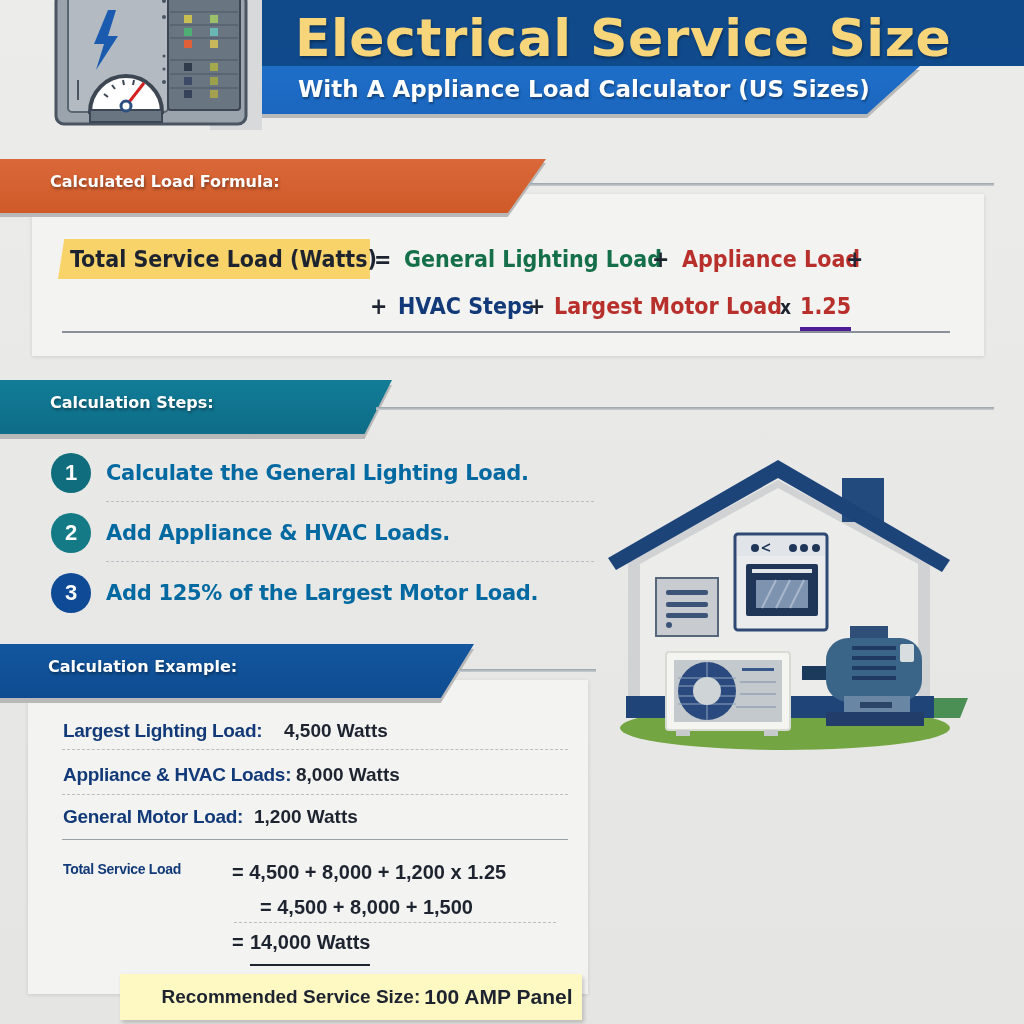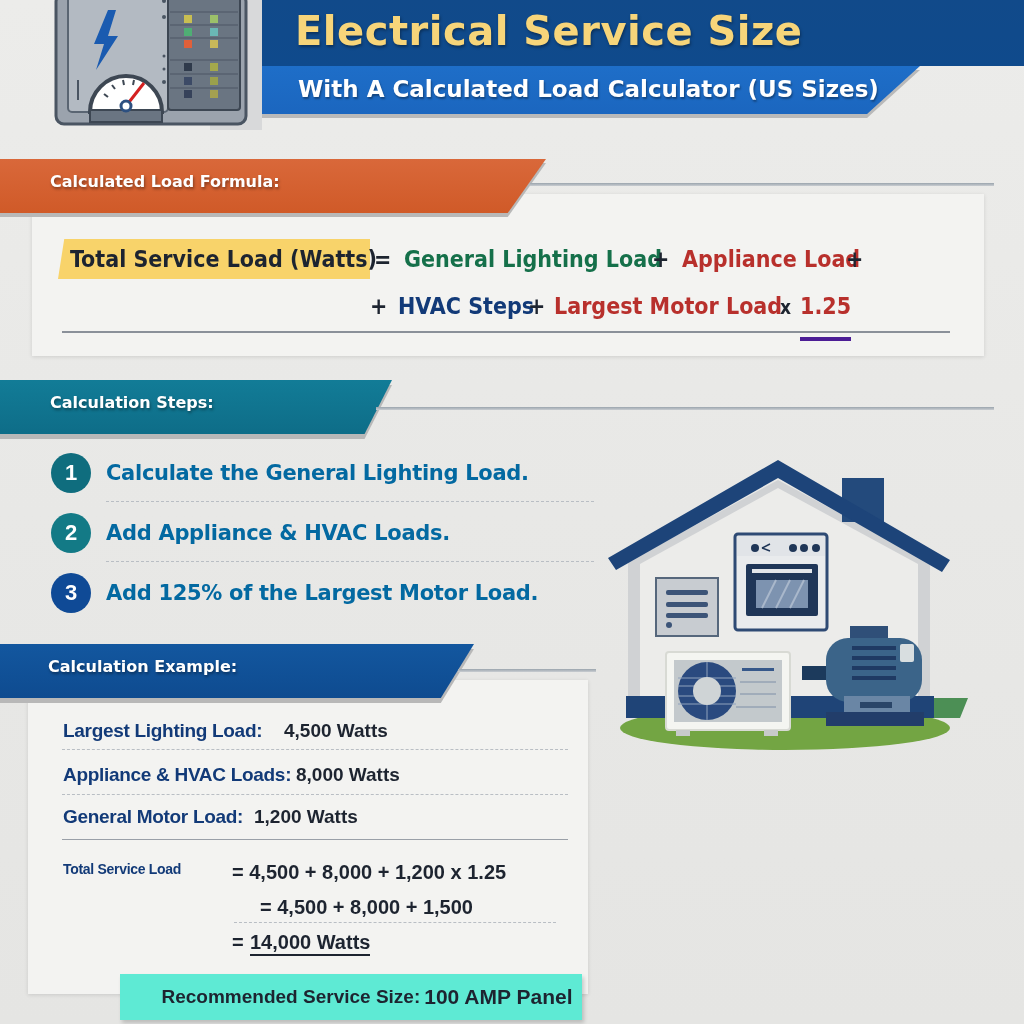--- a/index.html
+++ b/index.html
@@ -11,21 +11,21 @@
   }
   .abs { position: absolute; }
 
   
   .title-band {
     left: 258px; top: 0; width: 766px; height: 66px;
     background: linear-gradient(180deg, #114a8a 0%, #0f4a8c 100%);
     clip-path: polygon(0 0, 100% 0, 100% 100%, 0 100%);
   }
   .title-text {
-    left: 295px; top: 8px; font-size: 40px; font-weight: bold;
+    left: 295px; top: 8px; font-size: 52px; font-weight: bold;
     color: #f7d57a; letter-spacing: 0.5px;
     text-shadow: 1px 2px 3px rgba(0,0,0,0.35);
     font-family: "DejaVu Sans", sans-serif;
   }
   .subtitle-shadow {
     left: 258px; top: 70px; width: 662px; height: 48px;
     background: #b9b9b9;
     clip-path: polygon(0 0, 100% 0, 92% 100%, 0 100%);
   }
   .subtitle-band {
@@ -74,36 +74,36 @@
     display: flex; align-items: center; justify-content: center;
   }
   .step-text { font-size: 21px; color: #0369a1; font-weight: bold; white-space: nowrap; font-family: "DejaVu Sans", sans-serif; letter-spacing: -0.3px;}
   .dash { height: 0; border-top: 1px dashed #b9bec4; }
 
   
   .ex-label { font-size: 19px; color: #123a78; font-weight: bold; white-space: nowrap; letter-spacing: -0.3px;}
   .ex-value { font-size: 19px; color: #1d2430; font-weight: bold; white-space: nowrap; }
   .calc-line { font-size: 20px; color: #1d2430; font-weight: bold; white-space: nowrap; }
   .rec-box {
-    background: #5eead4;
+    background: #fef9c3;
     box-shadow: 2px 3px 4px rgba(0,0,0,0.18);
     font-size: 19px; font-weight: bold; color: #1d2430;
     display: flex; align-items: center; justify-content: center; gap: 4px;
     white-space: nowrap;
     padding-left: 32px;
   }
 </style>
 </head>
 <body>
 
 <div class="abs title-band"></div>
 <div class="abs title-text">Electrical Service Size</div>
 <div class="abs subtitle-shadow"></div>
 <div class="abs subtitle-band"></div>
-<div class="abs subtitle-text">With A Calculated Load Calculator (US Sizes)</div>
+<div class="abs subtitle-text">With A Appliance Load Calculator (US Sizes)</div>
 
 <svg class="abs panel-icon" viewBox="0 0 212 132">
   <rect x="158" y="0" width="52" height="130" fill="#d8d9da"></rect>
   <rect x="4" y="-6" width="190" height="130" rx="8" fill="#9ba3ad" stroke="#4a5562" stroke-width="3"></rect>
   <rect x="16" y="-6" width="100" height="118" rx="4" fill="#b3bac2" stroke="#5a6572" stroke-width="2"></rect>
   <polygon points="56,10 42,44 52,44 44,70 66,36 56,36 64,10" fill="#1a5bb0"></polygon>
   <circle cx="112" cy="1" r="2" fill="#4a5562"></circle>
   <circle cx="112" cy="17" r="2" fill="#4a5562"></circle>
   <circle cx="112" cy="56" r="1.5" fill="#4a5562"></circle>
   <circle cx="112" cy="69" r="1.5" fill="#4a5562"></circle>
@@ -154,21 +154,21 @@
 <div class="abs ftext c-green" style="left:404px; top:246px;">General Lighting Load</div>
 <div class="abs ftext c-dark" style="left:652px; top:246px;">+</div>
 <div class="abs ftext c-red" style="left:682px; top:246px;">Appliance Load</div>
 <div class="abs ftext c-dark" style="left:846px; top:246px;">+</div>
 
 <div class="abs ftext c-dark" style="left:370px; top:293px;">+</div>
 <div class="abs ftext c-navy" style="left:398px; top:293px;">HVAC Steps</div>
 <div class="abs ftext c-dark" style="left:528px; top:293px;">+</div>
 <div class="abs ftext c-red" style="left:554px; top:293px;">Largest Motor Load</div>
 <div class="abs ftext c-dark" style="left:780px; top:296px; font-size:19px;">x</div>
-<div class="abs ftext c-red" style="left:800px; top:293px; border-bottom:4px solid #4c1d95; padding-bottom:18px;">1.25</div>
+<div class="abs ftext c-red" style="left:800px; top:293px; border-bottom:4px solid #4c1d95; padding-bottom:8px;">1.25</div>
 <div class="abs" style="left:62px; top:331px; width:888px; height:2px; background:#8a9099;"></div>
 
 <div class="abs banner banner-shadow" style="left:0; top:385px; width:392px;"></div>
 <div class="abs banner" style="left:0; top:380px; width:392px; background:linear-gradient(180deg,#127c97,#0e6d88);"></div>
 <div class="abs rule" style="left:376px; top:407px; width:618px;"></div>
 <div class="abs banner-text" style="left:50px; top:393px;">Calculation Steps:</div>
 
 <div class="abs step-num" style="left:51px; top:453px; background:#0f6d7e;">1</div>
 <div class="abs step-text" style="left:106px; top:461px;">Calculate the General Lighting Load.</div>
 <div class="abs dash" style="left:106px; top:501px; width:488px;"></div>
@@ -196,21 +196,21 @@
 
 <div class="abs ex-label" style="left:63px; top:806px;">General Motor Load:</div>
 <div class="abs ex-value" style="left:254px; top:806px;">1,200 Watts</div>
 <div class="abs" style="left:62px; top:839px; width:506px; height:1px; background:#9aa0a8;"></div>
 
 <div class="abs ex-label" style="left:63px; top:861px; font-size:14px;">Total Service Load</div>
 <div class="abs calc-line" style="left:232px; top:861px;">= 4,500 + 8,000 + 1,200 x 1.25</div>
 <div class="abs calc-line" style="left:232px; top:896px;margin-left:28px;">= 4,500 + 8,000 + 1,500</div>
 <div class="abs dash" style="left:234px; top:922px; width:322px;"></div>
 <div class="abs calc-line" style="left:232px; top:931px;">=</div>
-<div class="abs calc-line" style="left:250px; top:931px; border-bottom:2px solid #1d2430; padding-bottom:0;">14,000 Watts</div>
+<div class="abs calc-line" style="left:250px; top:931px; border-bottom:2px solid #1d2430; padding-bottom:10px;">14,000 Watts</div>
 
 <div class="abs rec-box" style="left:120px; top:974px; width:462px; height:46px;">
   <span>Recommended Service Size:</span>
   <span style="font-size:21px;">100 AMP Panel</span>
 </div>
 
 <svg class="abs" viewBox="0 0 380 300" style="left:600px; top:450px; width:380px; height:300px;">
 
   <ellipse cx="185" cy="278" rx="165" ry="22" fill="#73a543"></ellipse>
   <path d="M300,248 L368,248 L360,268 L300,268 Z" fill="#4c8f55"></path>

